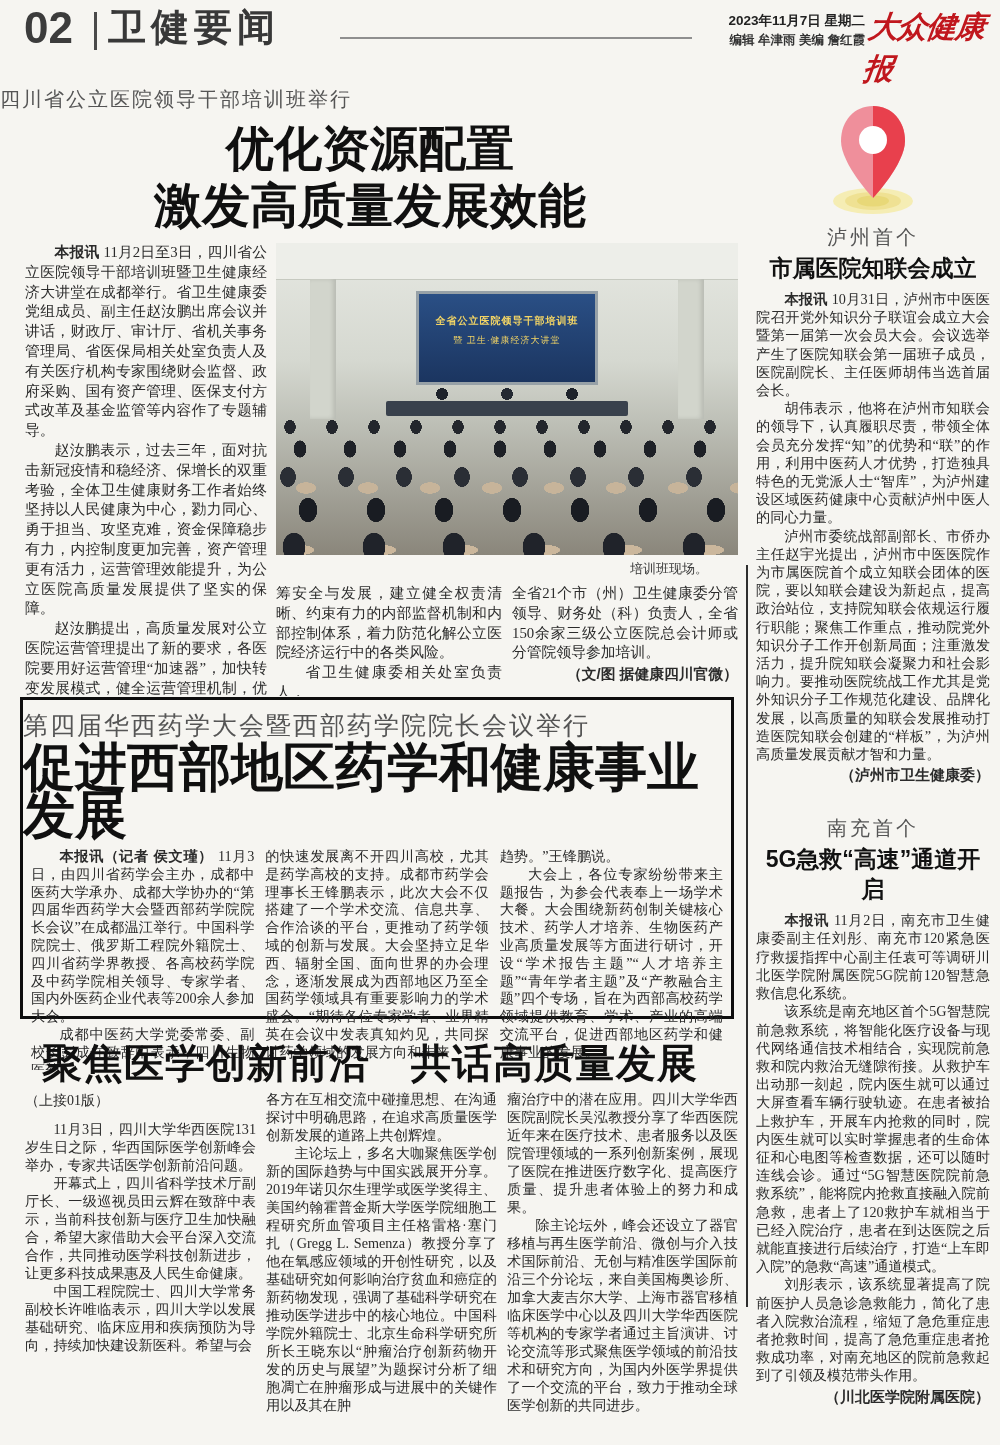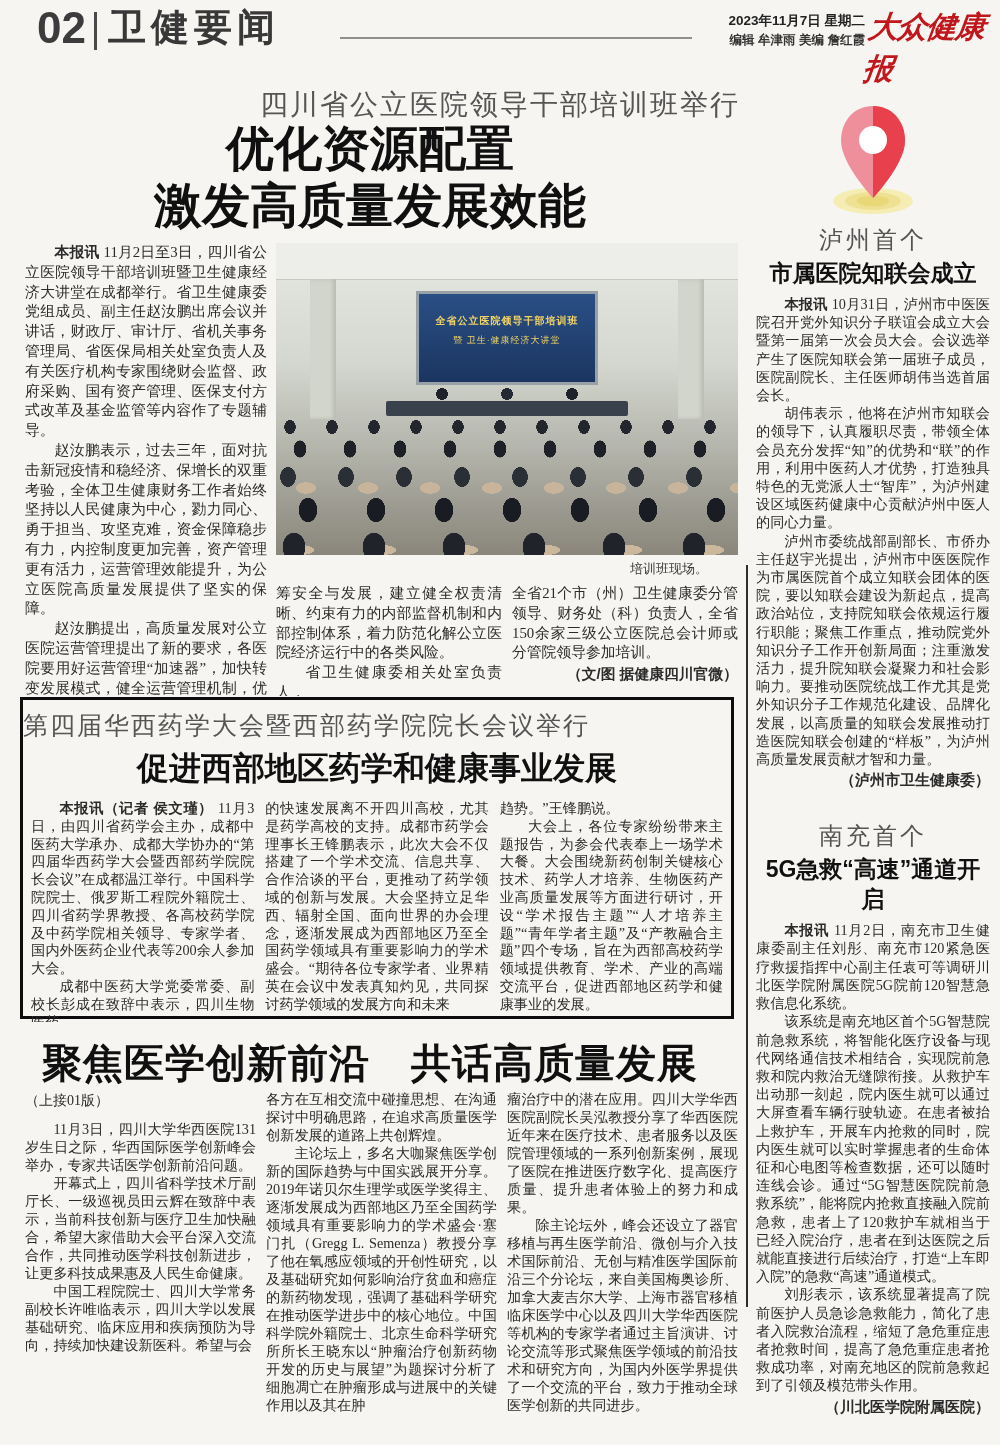--- a/index.html
+++ b/index.html
@@ -2,40 +2,40 @@
 <html><head>
 <meta charset="utf-8">
 <style>
   html,body{margin:0;padding:0;}
   body{width:1000px;height:1445px;position:relative;overflow:hidden;
        background:#f6f5f1;color:#2b2b2b;
        font-family:"Liberation Serif","DejaVu Serif",serif;}
   .abs{position:absolute;}
 
   
-  .hd-num{left:37px;top:6px;font:bold 44px/1 "Liberation Sans",sans-serif;color:#3c3c3c;}
+  .hd-num{left:24px;top:6px;font:bold 44px/1 "Liberation Sans",sans-serif;color:#3c3c3c;}
   .hd-bar{left:94px;top:12px;width:3px;height:38px;background:#4a4a4a;}
   .hd-sec{left:108px;top:8px;font:bold 38px/1 "Liberation Sans",sans-serif;color:#383838;letter-spacing:5px;}
   .hd-line{left:340px;top:37px;width:352px;height:2px;background:#8f8f8f;}
   .hd-date{left:660px;top:13px;width:205px;text-align:right;font:bold 13.5px/1.2 "Liberation Sans",sans-serif;color:#222;}
   .hd-staff{left:660px;top:33px;width:205px;text-align:right;font:bold 12.5px/1.2 "Liberation Sans",sans-serif;color:#333;}
   .hd-logo{left:866px;top:6px;width:130px;font:bold italic 30px/1.4 "Liberation Serif",serif;
            color:#c0171d;transform:skewX(-7deg);letter-spacing:-1px;}
 
   
   .kicker{color:#555;font-family:"Liberation Sans",sans-serif;font-weight:400;}
   .bigtitle{color:#101010;font-weight:bold;}
   .bodycol{text-align:justify;overflow:hidden;}
   .para{margin:0;text-indent:2em;}
   .para.noindent{text-indent:0;}
   .para b{font-family:"Liberation Sans",sans-serif;}
   .byline{margin:2px 0 0;text-align:right;font-weight:bold;font-family:"Liberation Sans",sans-serif;text-indent:0;}
 
   
-  .m-kicker{left:0;top:86px;width:740px;text-align:right;font-size:28px;letter-spacing:2px;}
+  .m-kicker{left:0;top:86px;width:740px;text-align:left;font-size:20px;letter-spacing:2px;}
   .m-title{left:0;top:120px;width:740px;text-align:center;font-size:48px;line-height:57px;}
   .m-col1{left:25px;top:243px;width:242px;height:452px;font-size:14.8px;line-height:19.8px;}
   .m-col2{left:276px;top:584px;width:226px;height:112px;font-size:14.8px;line-height:19.8px;}
   .m-col3{left:512px;top:584px;width:226px;height:112px;font-size:14.8px;line-height:19.8px;}
   .m-caption{left:276px;top:560px;width:462px;text-align:right;padding-right:30px;box-sizing:border-box;
              font-size:13px;color:#3b3b3b;}
 
   
   .photo{left:276px;top:243px;width:462px;height:312px;overflow:hidden;
          background:linear-gradient(#e6e8e2 0%,#d5d8d0 38%,#bdbfb6 58%,#8a867b 100%);}
@@ -61,28 +61,28 @@
            background-image:radial-gradient(ellipse 14px 8px at 30px 9px,#c7b49a 70%,transparent 72%);background-size:62px 18px;}
   .chairs2{left:0;right:0;top:300px;height:14px;background-repeat:repeat-x;
            background-image:radial-gradient(ellipse 20px 7px at 24px 7px,#cbb79c 70%,transparent 72%);background-size:82px 14px;}
 
   
   .vdiv{left:746px;top:565px;width:2px;height:742px;background:#2e2e2e;}
 
   
   .box{left:20px;top:697px;width:714px;height:322px;border:3px solid #0d0d0d;box-sizing:border-box;}
   .box-kicker{margin:9px 0 0;font-size:25px;letter-spacing:2px;}
-  .box-title{margin:2px 0 0;text-align:center;font-size:32px;line-height:48px;}
+  .box-title{margin:2px 0 0;font-size:52px;line-height:48px;}
   .box-cols{display:flex;gap:11px;padding:8px 8px 0;}
   .box-col{width:226px;height:222px;font-size:14.2px;line-height:17.8px;}
 
   
   .sidebar{left:756px;top:98px;width:234px;height:1340px;overflow:hidden;}
   .pin-wrap{text-align:center;height:122px;}
-  .sb-kicker{text-align:center;font-size:24px;letter-spacing:3px;margin:4px 0 2px;}
+  .sb-kicker{text-align:center;font-size:20px;letter-spacing:3px;margin:4px 0 2px;}
   .sb-title{text-align:center;font:bold 23px/30px "Liberation Sans",sans-serif;color:#111;margin-bottom:7px;}
   .sb-body{font-size:14.2px;line-height:18.2px;text-align:justify;}
   .sb-byline{margin:3px 0 0;font-size:15px;}
   .sb-gap{height:26px;}
 
   
   .bt-title{left:0;top:1036px;width:740px;text-align:center;font-size:40px;letter-spacing:1px;}
   .bt-cols{left:25px;top:1090px;width:713px;display:flex;gap:10px;}
   .bt-col{width:231px;height:352px;font-size:14.2px;line-height:18px;text-align:justify;overflow:hidden;}
   .bt-note{margin:2px 0 10px;text-indent:0;font-size:14px;}
@@ -205,21 +205,21 @@
     <div class="bt-col">
       <p class="para bt-note">（上接01版）</p>
       <div>
           <p class="para">11月3日，四川大学华西医院131岁生日之际，华西国际医学创新峰会举办，专家共话医学创新前沿问题。</p>
           <p class="para">开幕式上，四川省科学技术厅副厅长、一级巡视员田云辉在致辞中表示，当前科技创新与医疗卫生加快融合，希望大家借助大会平台深入交流合作，共同推动医学科技创新进步，让更多科技成果惠及人民生命健康。</p>
           <p class="para">中国工程院院士、四川大学常务副校长许唯临表示，四川大学以发展基础研究、临床应用和疾病预防为导向，持续加快建设新医科。希望与会</p>
         </div>
     </div>
     <div class="bt-col">
         <p class="para noindent">各方在互相交流中碰撞思想、在沟通探讨中明确思路，在追求高质量医学创新发展的道路上共创辉煌。</p>
-        <p class="para">主论坛上，多名大咖聚焦医学创新的国际趋势与中国实践展开分享。2019年诺贝尔生理学或医学奖得主、逐渐发展成为西部地区乃至全国药学领域具有重要影响力的学术盛会·塞门扎（Gregg L. Semenza）教授分享了他在氧感应领域的开创性研究，以及基础研究如何影响治疗贫血和癌症的新药物发现，强调了基础科学研究在推动医学进步中的核心地位。中国科学院外籍院士、北京生命科学研究所所长王晓东以“肿瘤治疗创新药物开发的历史与展望”为题探讨分析了细胞凋亡在肿瘤形成与进展中的关键作用以及其在肿</p>
+        <p class="para">主论坛上，多名大咖聚焦医学创新的国际趋势与中国实践展开分享。2019年诺贝尔生理学或医学奖得主、美国约翰霍普金斯大学医学院细胞工程研究所血管项目主任格雷格·塞门扎（Gregg L. Semenza）教授分享了他在氧感应领域的开创性研究，以及基础研究如何影响治疗贫血和癌症的新药物发现，强调了基础科学研究在推动医学进步中的核心地位。中国科学院外籍院士、北京生命科学研究所所长王晓东以“肿瘤治疗创新药物开发的历史与展望”为题探讨分析了细胞凋亡在肿瘤形成与进展中的关键作用以及其在肿</p>
       </div>
     <div class="bt-col">
         <p class="para noindent">瘤治疗中的潜在应用。四川大学华西医院副院长吴泓教授分享了华西医院近年来在医疗技术、患者服务以及医院管理领域的一系列创新案例，展现了医院在推进医疗数字化、提高医疗质量、提升患者体验上的努力和成果。</p>
         <p class="para">除主论坛外，峰会还设立了器官移植与再生医学前沿、微创与介入技术国际前沿、无创与精准医学国际前沿三个分论坛，来自美国梅奥诊所、加拿大麦吉尔大学、上海市器官移植临床医学中心以及四川大学华西医院等机构的专家学者通过主旨演讲、讨论交流等形式聚焦医学领域的前沿技术和研究方向，为国内外医学界提供了一个交流的平台，致力于推动全球医学创新的共同进步。</p>
       </div>
   </div>
 
 </div>
 
 </body></html>

